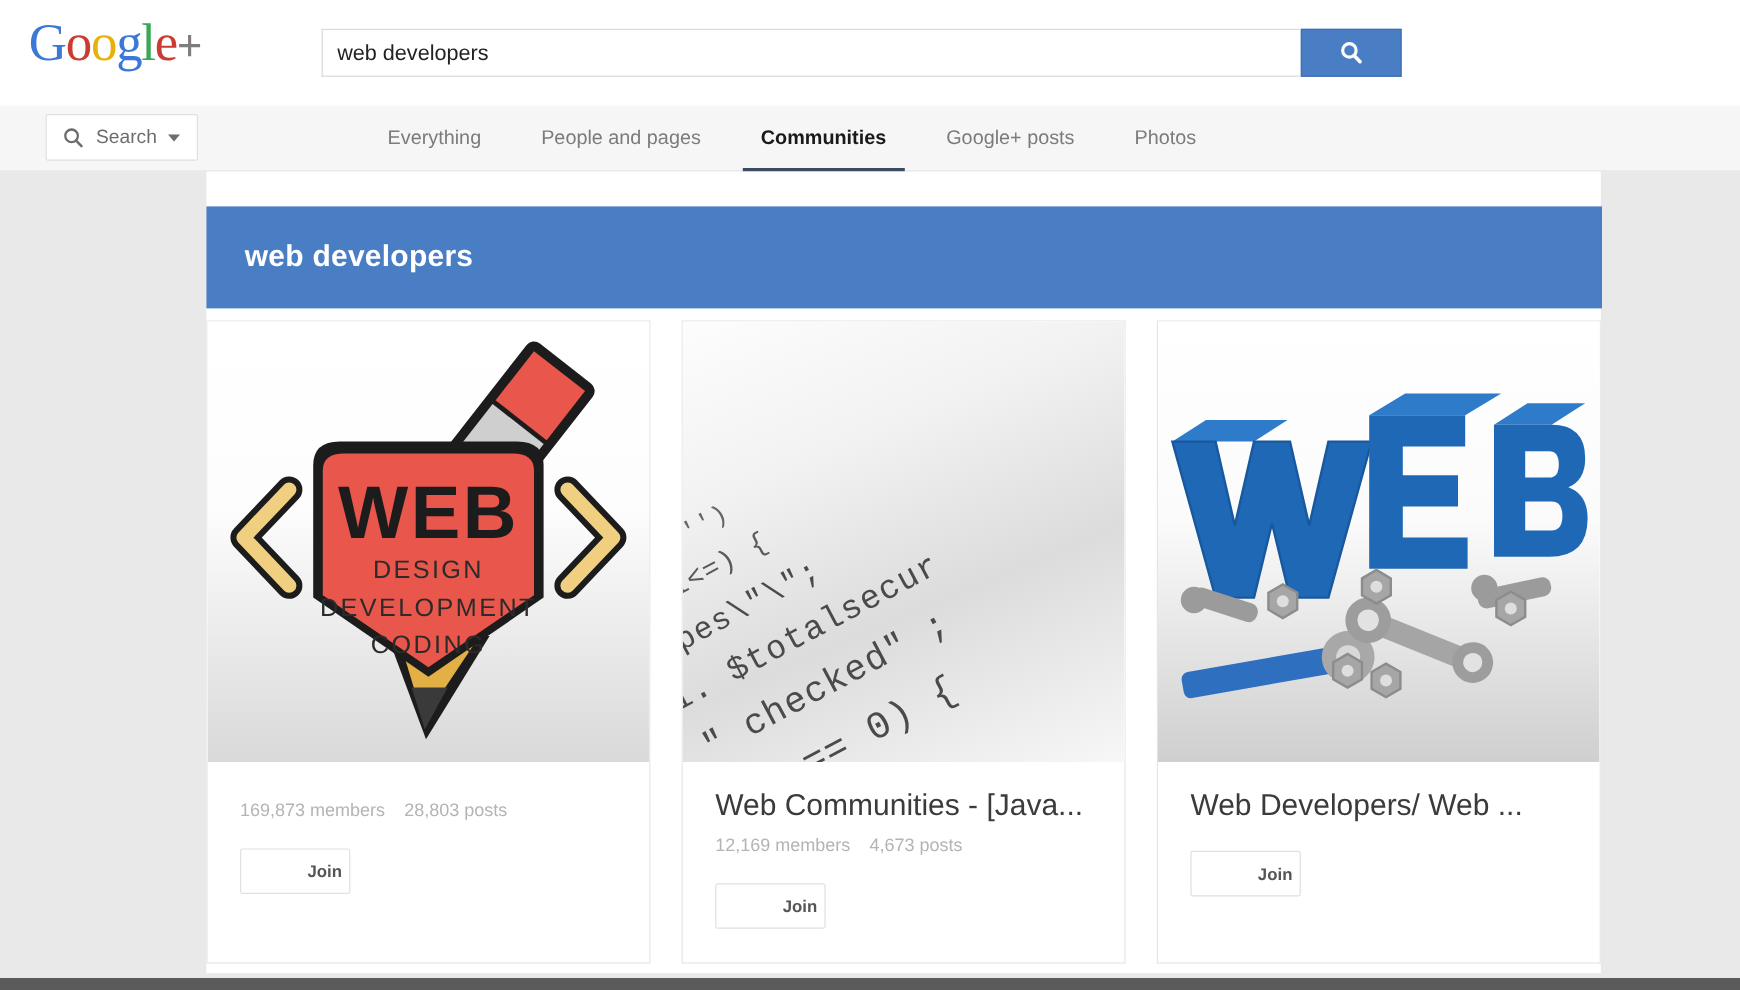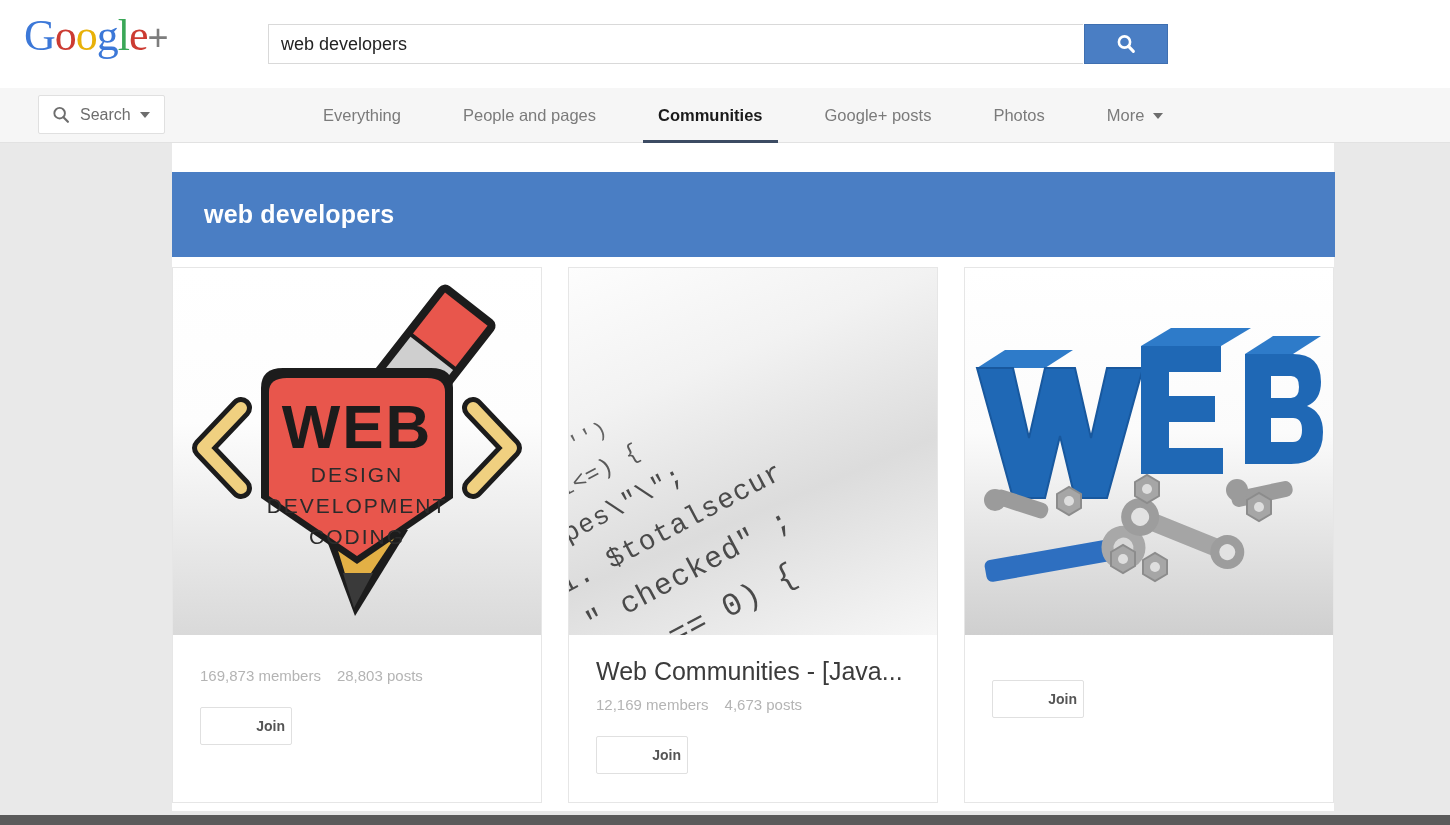--- a/index.html
+++ b/index.html
@@ -113,21 +113,21 @@
     border-top: 6px solid #6d6d6d;
     display: inline-block;
   }
 
   .nav-tabs {
     position: absolute;
     left: 300px; top: 0;
     height: 55px;
     display: flex;
     align-items: flex-end;
-    gap: 16px;
+    gap: 4px;
   }
   .nav-tab {
     position: relative;
     height: 55px;
     display: flex;
     align-items: center;
     padding: 0 23px;
     font-size: 16.5px;
     color: #7b7b7b;
     cursor: pointer;
@@ -318,24 +318,20 @@
       <span>People and pages</span>
     </div>
     <div class="nav-tab active">
       <span>Communities</span>
     </div>
     <div class="nav-tab">
       <span>Google+ posts</span>
     </div>
     <div class="nav-tab">
       <span>Photos</span>
-    </div>
-    <div class="nav-tab">
-      <span>More</span>
-      <span class="chev"></span>
     </div>
   </div>
 </div>
 
 <div class="content-bg"></div>
 <div class="page-panel"></div>
 
 <div class="results-banner">
   <span class="results-banner-text">web developers</span>
 </div>
@@ -462,18 +458,19 @@
         <g fill="#dedede">
           <circle cx="104" cy="233" r="5"></circle>
           <circle cx="182" cy="221" r="5"></circle>
           <circle cx="158" cy="291" r="5"></circle>
           <circle cx="190" cy="299" r="5"></circle>
           <circle cx="294" cy="239" r="5"></circle>
         </g>
       </svg>
     </div>
     <div class="card-body">
+      <div class="card-title">Web Developers/ Web ...</div>
       <button class="join-btn">Join</button>
     </div>
   </div>
 </div>
 
 <div class="bottom-strip"></div>
 
 </body></html>

